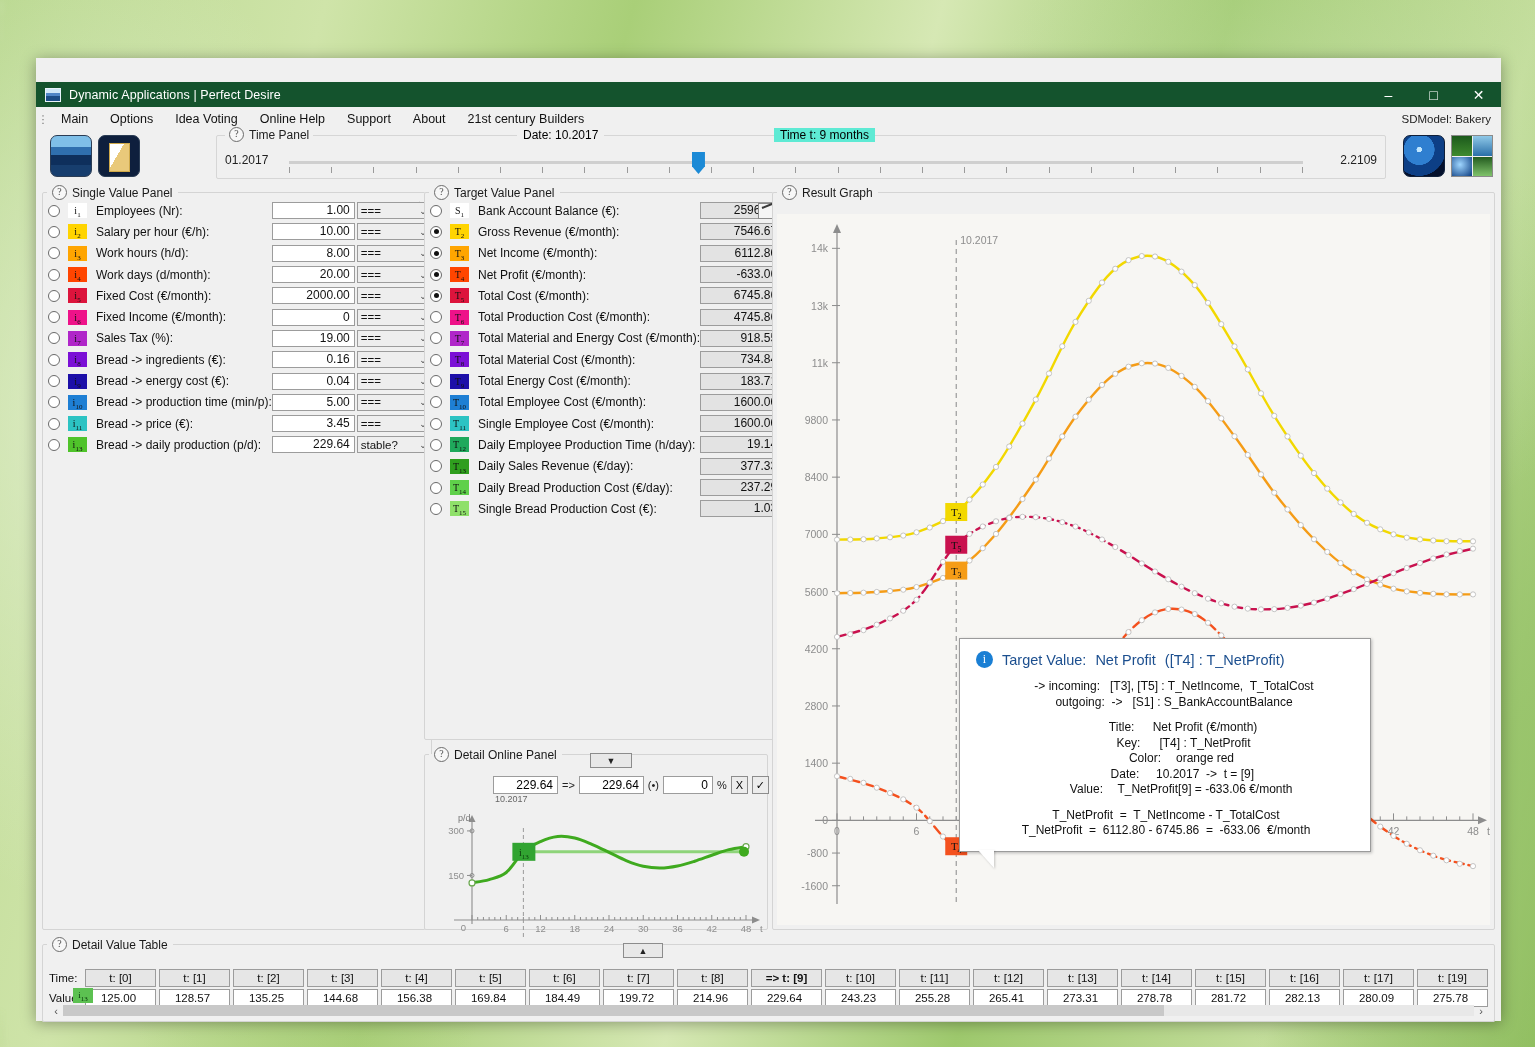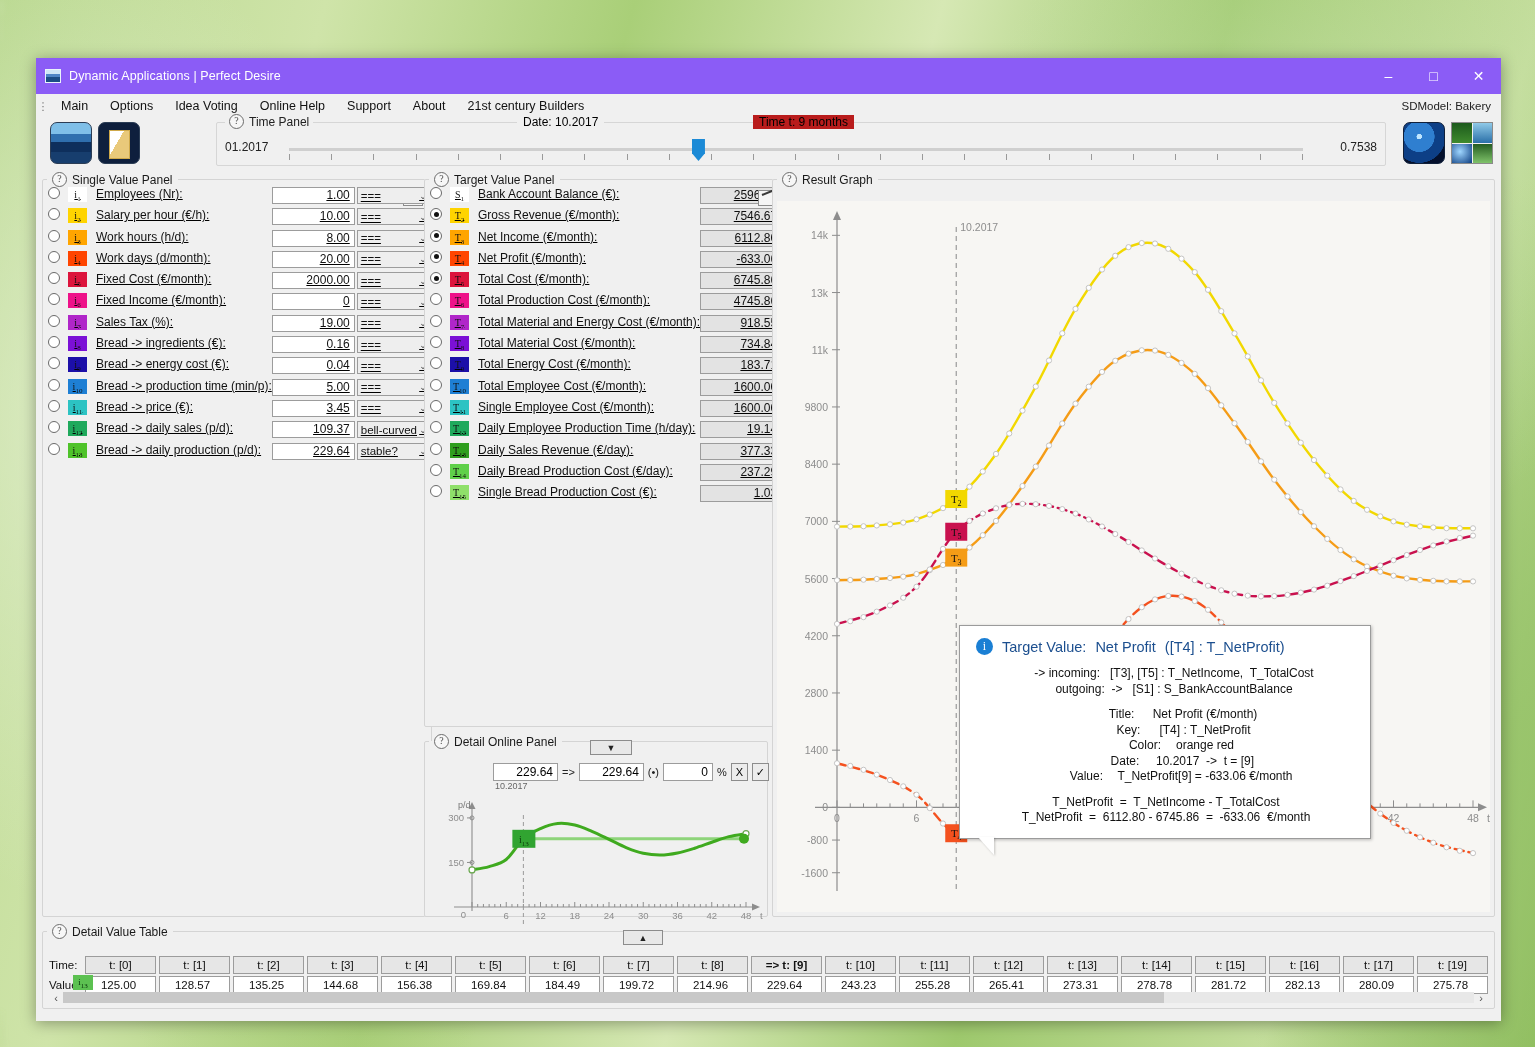--- a/index.html
+++ b/index.html
@@ -30,22 +30,22 @@
   }
 
   
   #app-window{
     position:absolute; left:36px; top:58px; width:1465px; height:963px;
     background:#f0f0f0; box-shadow:0 2px 14px rgba(0,0,0,.35);
     display:flex; flex-direction:column;
   }
   
   #title-bar{
-    height:36px; background:#8b5cf6; display:flex; align-items:center;
-    color:#fff; font-size:12.5px; flex:none;
+    height:25px; background:#14532d; display:flex; align-items:center;
+    color:#fff; font-size:12.5px; flex:none;margin-top:24px;
   }
   .title-logo{
     width:16px;height:14px;margin:0 8px 0 9px;
     background:linear-gradient(#cfe7f7 0 35%, #4f86c6 35% 60%, #1b4d86 60% 100%);
     border:1px solid #e9f3fb; flex:none;
   }
   #title-text{ flex:1; letter-spacing:.1px;}
   .win-btn{
     width:45px;height:25px;display:flex;align-items:center;justify-content:center;
     font-size:14px;color:#fff;
@@ -88,21 +88,21 @@
   #time-panel-legend{
     position:absolute; left:8px; top:-9px; background:#f0f0f0; padding:0 4px;
     display:flex; align-items:center; gap:5px; font-size:12px; color:#222;
   }
   .q-icon{
     width:15px;height:15px;border-radius:50%;border:1.6px solid #6c6c6c;
     color:#4a4a4a;font-size:10px;line-height:12px;text-align:center;
     font-family:"Liberation Serif", serif; flex:none; background:#f7f7f7;
   }
   #time-date{ position:absolute; left:300px; top:-8px; background:#f0f0f0; padding:0 6px; font-size:12px;}
-  #time-t{ position:absolute; left:536px; top:-8px; background:#b91c1c; padding:0 6px; font-size:12px;}
+  #time-t{ position:absolute; left:557px; top:-8px; background:#5eead4; padding:0 6px; font-size:12px;}
   #time-start{ position:absolute; left:8px; top:17px; font-size:12px; color:#222;}
   #time-end{ position:absolute; right:8px; top:17px; font-size:12px; color:#222;}
   #time-track{
     position:absolute; left:72px; right:82px; top:25px; height:3px; background:#cfcfcf;
   }
   #time-ticks{
     position:absolute; left:72px; right:82px; top:31px; height:9px;
     display:flex; justify-content:space-between;
   }
   #time-ticks i{ width:1px;height:6px;background:#9a9a9a;display:block;}
@@ -146,21 +146,21 @@
   .pencil-btn{
     position:absolute; right:8px; top:3px; width:20px;height:16px;
     border:1px solid #8c8c8c; background:#f5f5f5; cursor:pointer;
   }
   .pencil-btn:after{
     content:"";position:absolute;left:3px;top:3px;width:14px;height:2px;background:#3a3a3a;
     transform:rotate(-22deg); transform-origin:left center;
   }
 
   
-  .vrow{ display:flex; height:21.3px; padding-left:5px;text-decoration:underline; }
+  .vrow{ display:flex; align-items:center; height:21.3px; padding-left:5px; }
   .radio{
     width:12px;height:12px;border-radius:50%;border:1.3px solid #6a6a6a;background:#fff;
     flex:none; margin-right:8px; position:relative; cursor:pointer;
   }
   .radio.on:after{
     content:"";position:absolute;left:2.5px;top:2.5px;width:5px;height:5px;border-radius:50%;background:#111;
   }
   .badge{
     width:19px;height:15px;flex:none;margin-right:9px;
     font-size:10px;line-height:15px;text-align:center;color:#111;
@@ -282,21 +282,21 @@
     <div class="tb-icon" id="tb-icon-door"></div>
 
     <fieldset id="time-panel">
       <div id="time-panel-legend">
         <span class="q-icon">?</span>
         <span>Time Panel</span>
       </div>
       <div id="time-date">Date:  10.2017</div>
       <div id="time-t">Time t:   9  months</div>
       <div id="time-start">01.2017</div>
-      <div id="time-end">0.7538</div>
+      <div id="time-end">2.2109</div>
       <div id="time-track"></div>
       <div id="time-ticks">
           <i></i>
           <i></i>
           <i></i>
           <i></i>
           <i></i>
           <i></i>
           <i></i>
           <i></i>
@@ -441,30 +441,20 @@
               <span class="cv">⌄</span>
             </span>
           </div>
           <div class="vrow">
             <span class="radio"></span>
             <span class="badge" style="background:#2cc3c3">i<sub>11</sub></span>
             <span class="vlabel">Bread -&gt; price (€):</span>
             <span class="vinput">3.45</span>
             <span class="vselect">
               <span class="mv">===</span>
-              <span class="cv">⌄</span>
-            </span>
-          </div>
-          <div class="vrow">
-            <span class="radio"></span>
-            <span class="badge" style="background:#1fa95c">i<sub>12</sub></span>
-            <span class="vlabel">Bread -&gt; daily sales (p/d):</span>
-            <span class="vinput">109.37</span>
-            <span class="vselect">
-              <span class="mv">bell-curved</span>
               <span class="cv">⌄</span>
             </span>
           </div>
           <div class="vrow">
             <span class="radio"></span>
             <span class="badge" style="background:#4fc32a">i<sub>13</sub></span>
             <span class="vlabel">Bread -&gt; daily production (p/d):</span>
             <span class="vinput">229.64</span>
             <span class="vselect">
               <span class="mv">stable?</span>

